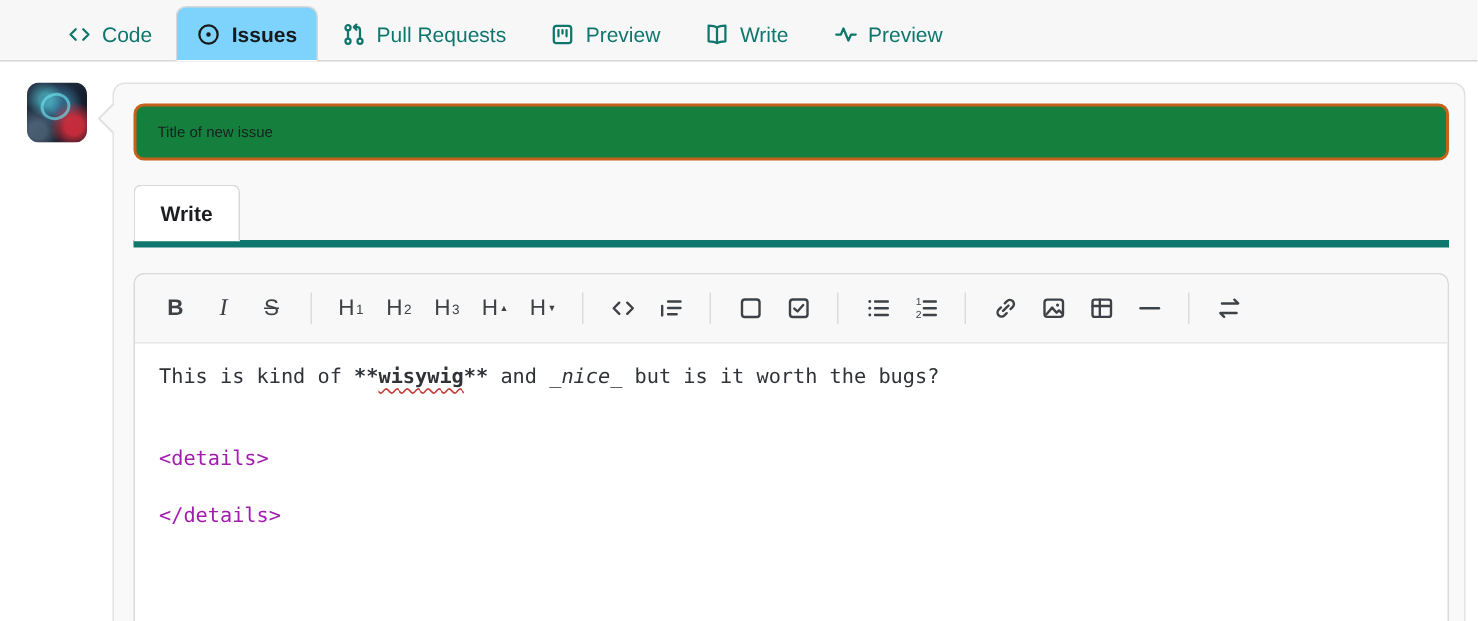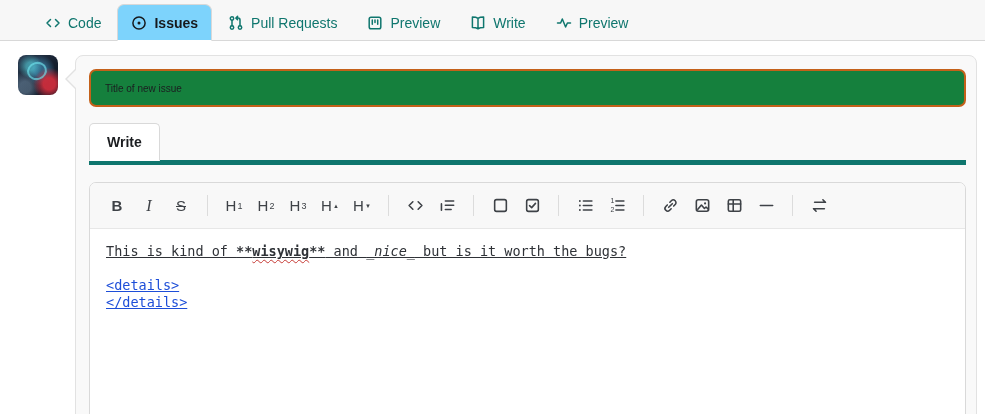--- a/index.html
+++ b/index.html
@@ -58,27 +58,27 @@
     color: #3e4247; font-size: 15px; font-family: "Liberation Sans", sans-serif; padding: 0 1px; }
   .tb-btn b { font-weight: 700; }
   .tb-btn .it { font-style: italic; font-family: "Liberation Serif", serif; font-size: 16px; }
   .tb-btn .st { text-decoration: line-through; }
   .tb-btn sub { font-size: 9px; margin-left: 1px; }
   .tb-btn sub.tri { font-size: 6px; }
   .tb-sep { width: 1px; height: 21px; background: #dcdcdc; margin: 0 4px; }
 
   .cm-area { padding: 14px 16px; font-family: "DejaVu Sans Mono", "Liberation Mono", monospace;
     font-size: 13.5px; line-height: 17px; color: #2f3237; cursor: text; min-height: 340px; }
-  .cm-line { white-space: pre; text-decoration: underline; }
+  .cm-line { white-space: pre; }
   .cm-blank { height: 17px; }
   .b { font-weight: bold; }
   .i { font-style: italic; }
   .misspell { text-decoration: underline wavy #c63a35; text-decoration-thickness: 1px;
     text-underline-offset: 3px; }
-  .tag-green { color: #1d4ed8; }
+  .tag-green { color: #a21caf; margin-top: 21px; }
 
   svg.icn { stroke: currentColor; fill: none; stroke-width: 1.5;
     stroke-linecap: round; stroke-linejoin: round; }
 </style>
 </head>
 <body>
 
 <nav class="repo-nav">
   <div class="nav-tab">
     <svg class="icn" width="16" height="16" viewBox="0 0 16 16">

